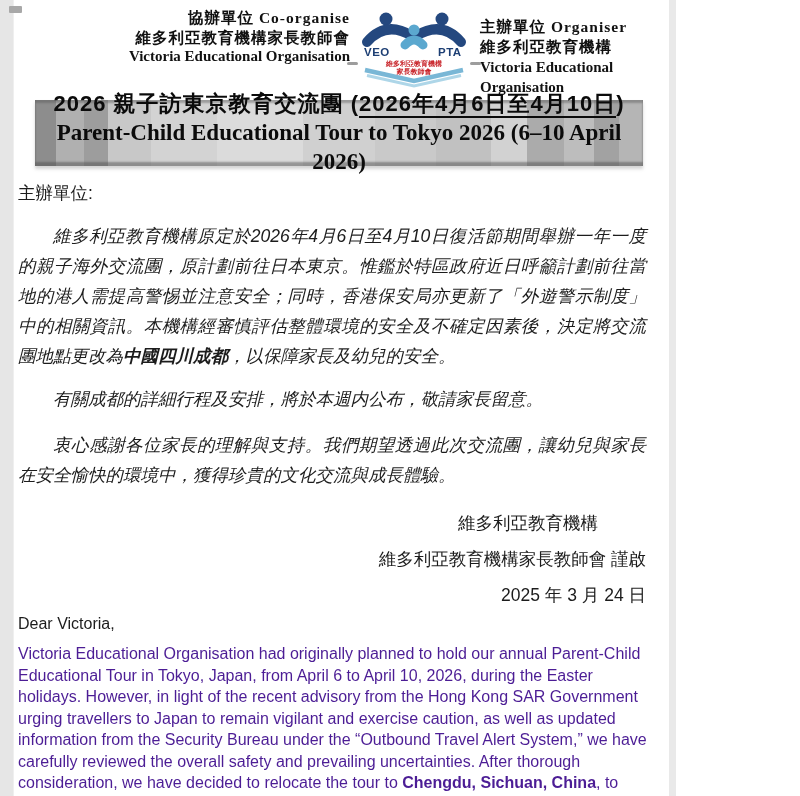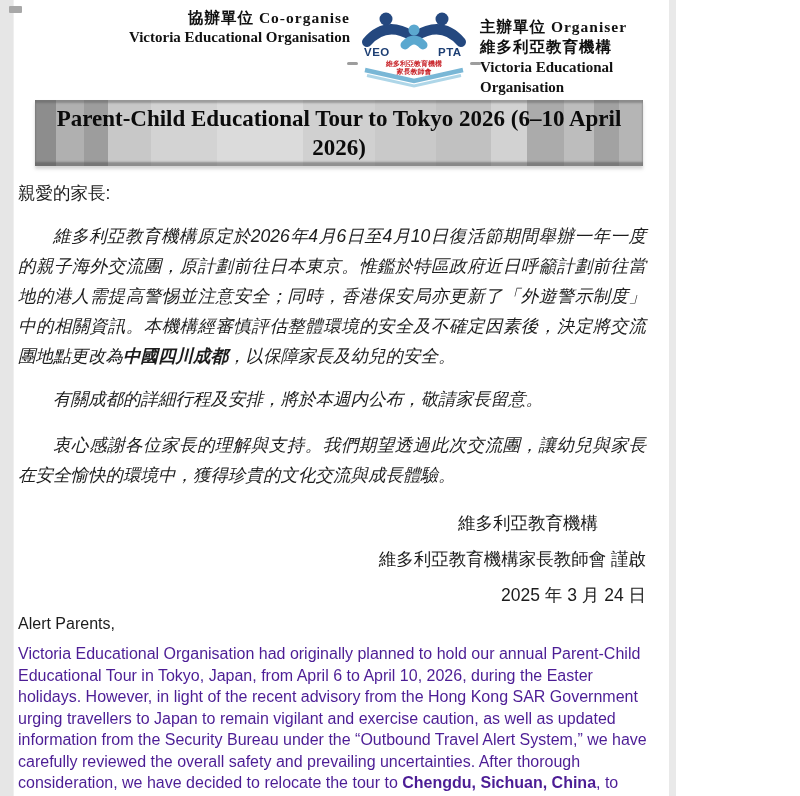--- a/index.html
+++ b/index.html
@@ -54,20 +54,21 @@
 <body>
 
 <div class="page">
   <div class="edge-left"></div>
   <div class="edge-right"></div>
   <div class="corner-mark"></div>
 
   <header class="header">
     <div class="header-left">
       <div class="zh">協辦單位  Co-organise</div>
+      <div class="zh">維多利亞教育機構家長教師會</div>
       <div>Victoria Educational Organisation</div>
     </div>
 
     <div class="logo-wrap">
       <div class="logo-dash dash-l"></div>
       <div class="logo-dash dash-r"></div>
       <svg width="108" height="78" viewBox="0 0 108 78" aria-hidden="true">
         <circle cx="26" cy="9" r="6.5" fill="#24487f"></circle>
         <path d="M7 32 Q26 10 52 26" stroke="#24487f" stroke-width="10" fill="none" stroke-linecap="round"></path>
         <circle cx="82" cy="9" r="6.5" fill="#24487f"></circle>
@@ -84,33 +85,34 @@
     </div>
 
     <div class="header-right">
       <div class="zh">主辦單位  Organiser</div>
       <div class="zh">維多利亞教育機構</div>
       <div>Victoria Educational Organisation</div>
     </div>
   </header>
 
   <div class="banner">
+    <div class="banner-zh"><span>2026 親子訪東京教育交流團 (</span><span class="udate">2026年4月6日至4月10日</span><span>)</span></div>
     <div class="banner-en">Parent-Child Educational Tour to Tokyo 2026 (6–10 April 2026)</div>
   </div>
 
-  <p class="salutation">親愛的家長:</p>
+  <p class="salutation">主辦單位:</p>
 
   <p class="zh-para p1"><span>維多利亞教育機構原定於2026年4月6日至4月10日復活節期間舉辦一年一度的親子海外交流團，原計劃前往日本東京。惟鑑於特區政府近日呼籲計劃前往當地的港人需提高警惕並注意安全；同時，香港保安局亦更新了「外遊警示制度」中的相關資訊。本機構經審慎評估整體環境的安全及不確定因素後，決定將交流團地點更改為</span><span class="bold">中國四川成都</span><span>，以保障家長及幼兒的安全。</span></p>
 
   <p class="zh-para p2">有關成都的詳細行程及安排，將於本週内公布，敬請家長留意。</p>
 
   <p class="zh-para p3">衷心感謝各位家長的理解與支持。我們期望透過此次交流團，讓幼兒與家長在安全愉快的環境中，獲得珍貴的文化交流與成長體驗。</p>
 
   <div class="sig">
     <div class="sig-org">維多利亞教育機構</div>
     <div>維多利亞教育機構家長教師會 謹啟</div>
     <div>2025 年 3 月 24 日</div>
   </div>
 
-  <p class="en-salutation">Alert Parents,</p>
+  <p class="en-salutation">Dear Victoria,</p>
 
   <p class="en-para"><span>Victoria Educational Organisation had originally planned to hold our annual Parent-Child Educational Tour in Tokyo, Japan, from April 6 to April 10, 2026, during the Easter holidays. However, in light of the recent advisory from the Hong Kong SAR Government urging travellers to Japan to remain vigilant and exercise caution, as well as updated information from the Security Bureau under the “Outbound Travel Alert System,” we have carefully reviewed the overall safety and prevailing uncertainties. After thorough consideration, we have decided to relocate the tour to </span><span class="bold">Chengdu, Sichuan, China</span><span>, to ensure the safety and well-being of both parents and children.</span></p>
 </div>
 
 </body></html>

